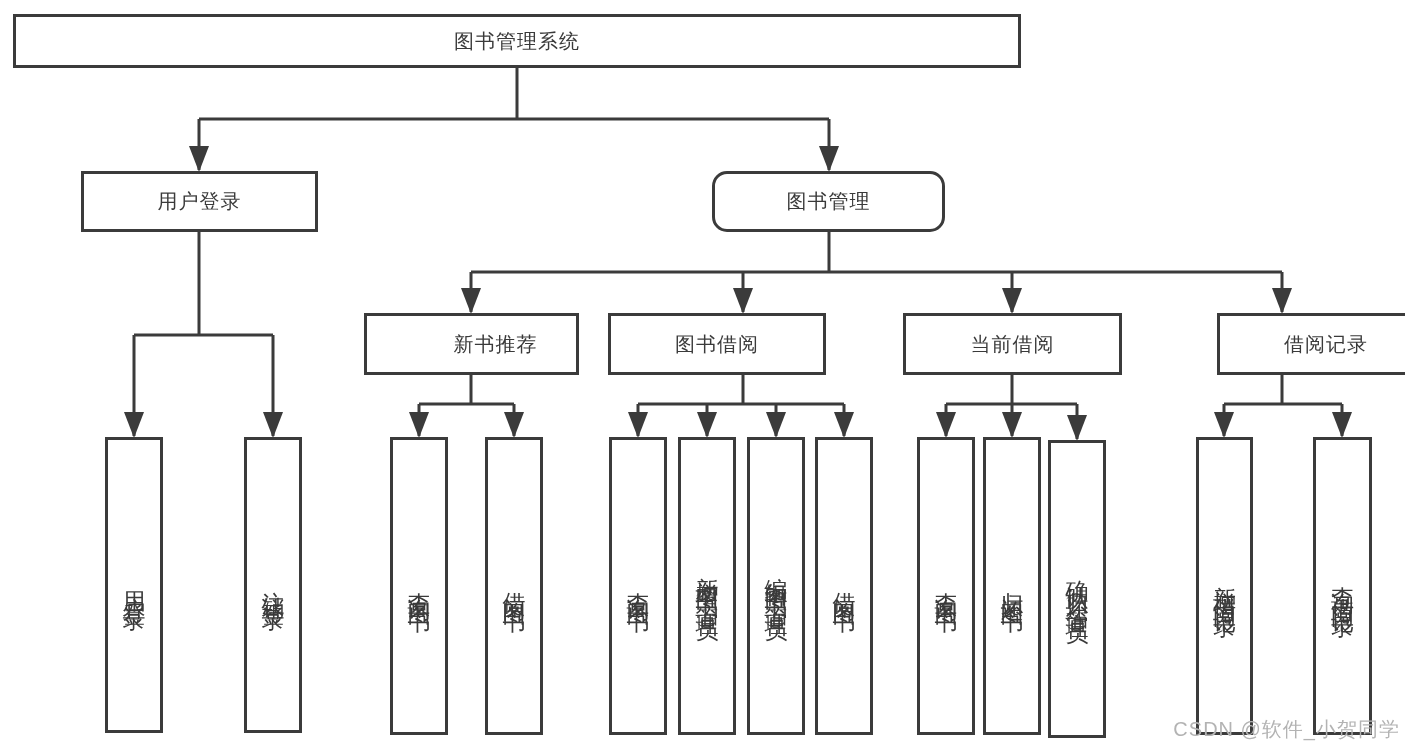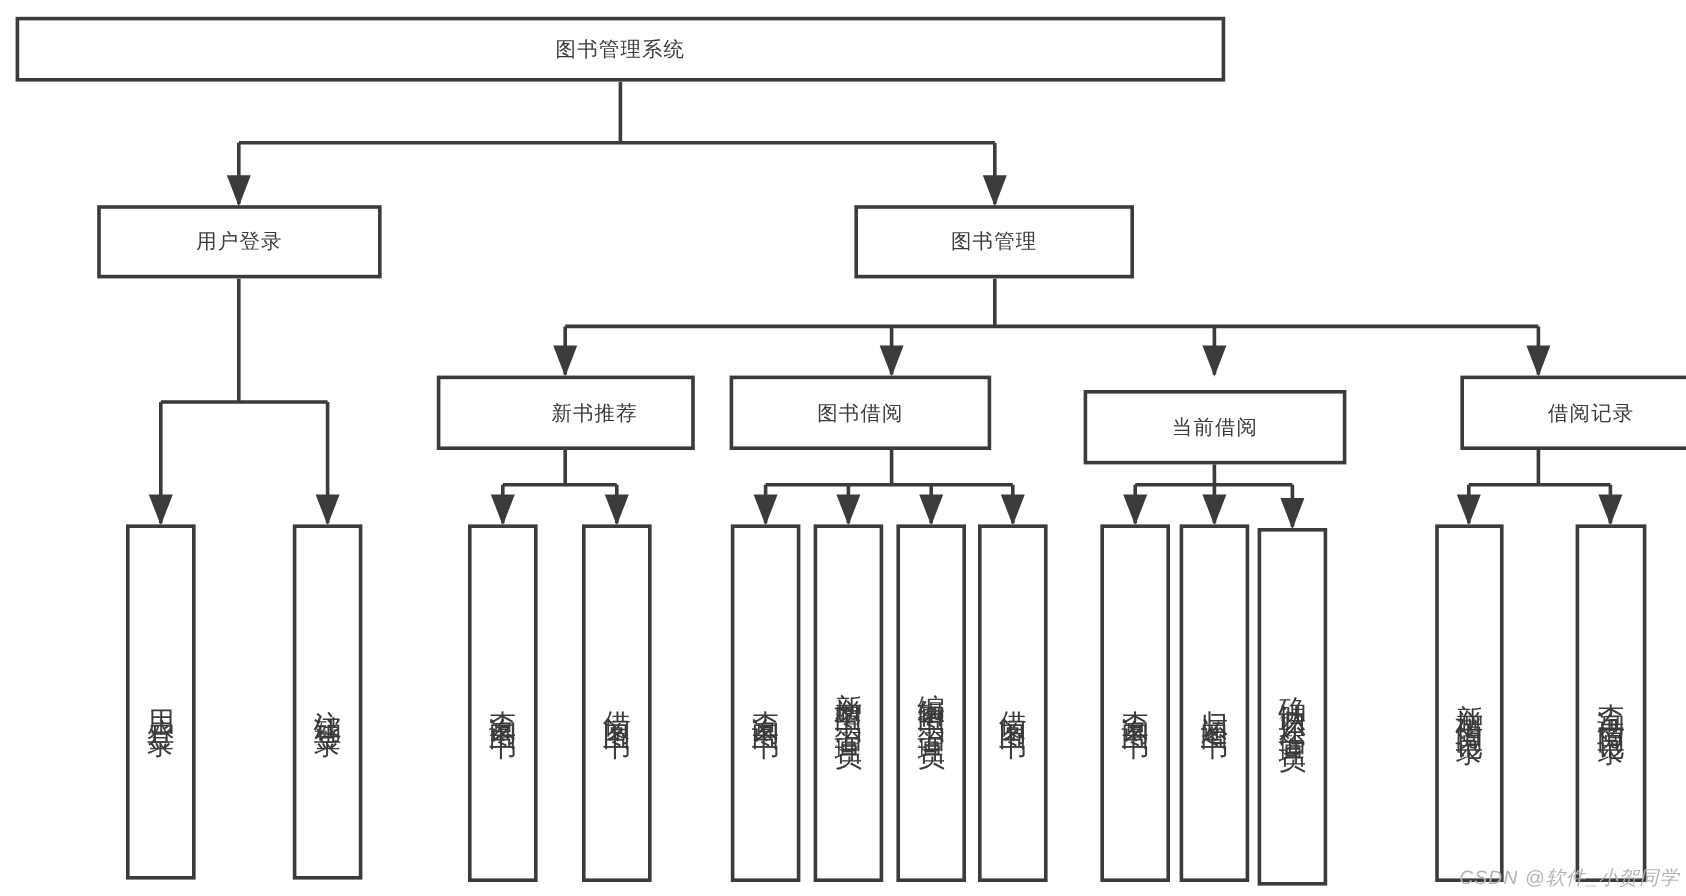--- a/index.html
+++ b/index.html
@@ -31,41 +31,40 @@
     box-sizing: border-box;
     background: var(--box-background, #ffffff);
     border: 3px solid var(--line, #3b3b3b);
     color: var(--text, #3a3a3a);
     display: flex;
     align-items: center;
     justify-content: center;
     z-index: 2;
   }
   .hbox {
-    font-size: 17px;
+    font-size: 20px;
     letter-spacing: 1px;
     white-space: nowrap;
   }
   .vbox {
     writing-mode: vertical-lr;
     text-orientation: mixed;
     font-size: 23px;
     letter-spacing: 6px;
     line-height: 1;
   }
   .watermark {
     position: absolute;
     right: 5px;
     bottom: 4px;
-    font-size: 16px;
+    font-size: 20px;
     letter-spacing: 1px;
     color: var(--watermark, #b3b3b3);
     z-index: 3;
     white-space: nowrap;
-    font-style: italic;
   }
 </style>
 </head>
 <body>
 
 <div class="canvas">
 
   <svg class="connectors" viewBox="0 0 1405 747" xmlns="http://www.w3.org/2000/svg">
     <path class="connector-path" d="
       M517 68 V119 M199 119 H829 M199 119 V170 M829 119 V170
@@ -95,27 +94,27 @@
       <polygon class="arrow" points="1067,415 1087,415 1077,441"></polygon>
       <polygon class="arrow" points="1214,412 1234,412 1224,438"></polygon>
       <polygon class="arrow" points="1332,412 1352,412 1342,438"></polygon>
     </g>
   </svg>
 
   <div class="box hbox" style="left:13px;top:14px;width:1008px;height:54px;">图书管理系统</div>
 
   <div class="box hbox" style="left:81px;top:171px;width:237px;height:61px;">用户登录</div>
 
-  <div class="box hbox" style="left:712px;top:171px;width:233px;height:61px;">图书管理</div>
+  <div class="box hbox" style="left:712px;top:171px;width:233px;height:61px;border-radius:15px;">图书管理</div>
 
   <div class="box hbox" style="left:364px;top:313px;width:215px;height:62px;padding-left:48px;">新书推荐</div>
 
   <div class="box hbox" style="left:608px;top:313px;width:218px;height:62px;">图书借阅</div>
 
-  <div class="box hbox" style="left:903px;top:313px;width:219px;height:62px;margin-top:12px;">当前借阅</div>
+  <div class="box hbox" style="left:903px;top:313px;width:219px;height:62px;">当前借阅</div>
 
   <div class="box hbox" style="left:1173px;top:313px;width:218px;height:62px;margin-left:44px;">借阅记录</div>
 
   <div class="box vbox" style="left:105px;top:437px;width:58px;height:296px;">用户登录</div>
 
   <div class="box vbox" style="left:244px;top:437px;width:58px;height:296px;">注销登录</div>
 
   <div class="box vbox" style="left:390px;top:437px;width:58px;height:298px;">查询图书</div>
 
   <div class="box vbox" style="left:485px;top:437px;width:58px;height:298px;">借阅图书</div>

